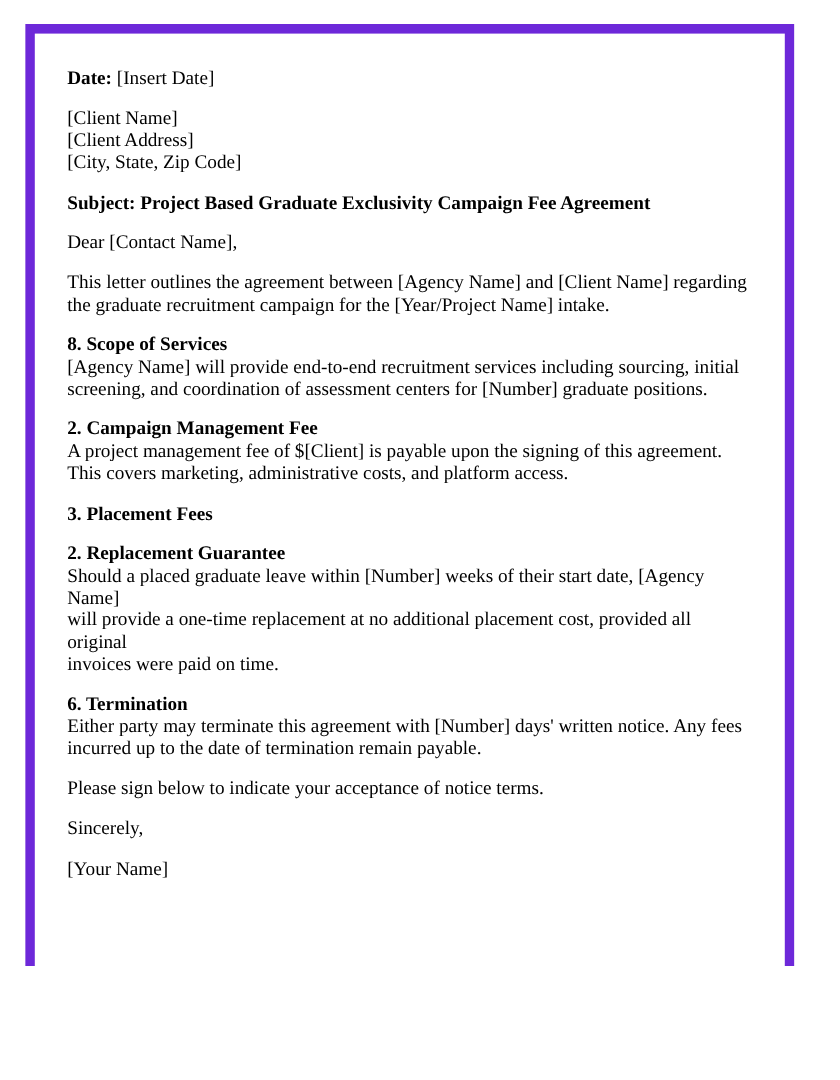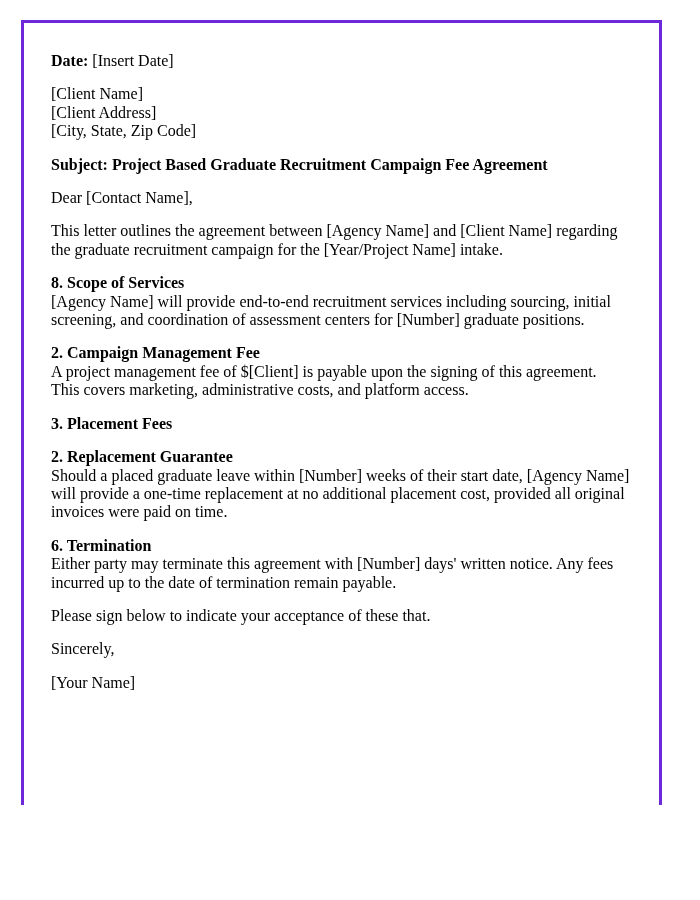--- a/index.html
+++ b/index.html
@@ -20,21 +20,21 @@
     left: 21px;
     top: 20px;
     width: 641px;
     height: 785px;
     overflow: hidden;
   }
   .page {
     box-sizing: border-box;
     width: 641px;
     min-height: 880px;            
-    border: 3px solid #6d28d9;
+    border: 8px solid #6d28d9;
     background: #ffffff;
     padding: 14px 27px 20px 27px;
     font-family: "Liberation Serif", "DejaVu Serif", serif;
     font-size: 16px;
     line-height: 18.4px;
     color: #000000;
   }
   .page p {
     margin: 15px 0;
   }
@@ -53,21 +53,21 @@
 <div class="canvas">
   <div class="page-clip">
     <div class="page">
 
       <p><strong>Date:</strong><span> [Insert Date]</span></p>
 
       <p class="pre">[Client Name]
 [Client Address]
 [City, State, Zip Code]</p>
 
-      <p><strong>Subject: Project Based Graduate Recruitment Campaign Fee Agreement</strong></p>
+      <p><strong>Subject: Project Based Graduate Exclusivity Campaign Fee Agreement</strong></p>
 
       <p>Dear [Contact Name],</p>
 
       <p class="pre">This letter outlines the agreement between [Agency Name] and [Client Name] regarding
 the graduate recruitment campaign for the [Year/Project Name] intake.</p>
 
       <p class="section">
         <strong class="sec-h">8. Scope of Services</strong><span class="pre">[Agency Name] will provide end-to-end recruitment services including sourcing, initial
 screening, and coordination of assessment centers for [Number] graduate positions.</span>
       </p>
@@ -86,21 +86,21 @@
         <strong class="sec-h">2. Replacement Guarantee</strong><span class="pre">Should a placed graduate leave within [Number] weeks of their start date, [Agency Name]
 will provide a one-time replacement at no additional placement cost, provided all original
 invoices were paid on time.</span>
       </p>
 
       <p class="section">
         <strong class="sec-h">6. Termination</strong><span class="pre">Either party may terminate this agreement with [Number] days' written notice. Any fees
 incurred up to the date of termination remain payable.</span>
       </p>
 
-      <p>Please sign below to indicate your acceptance of these that.</p>
+      <p>Please sign below to indicate your acceptance of notice terms.</p>
 
       <p>Sincerely,</p>
 
       <p>[Your Name]</p>
 
     </div>
   </div>
 </div>
 
 </body></html>

